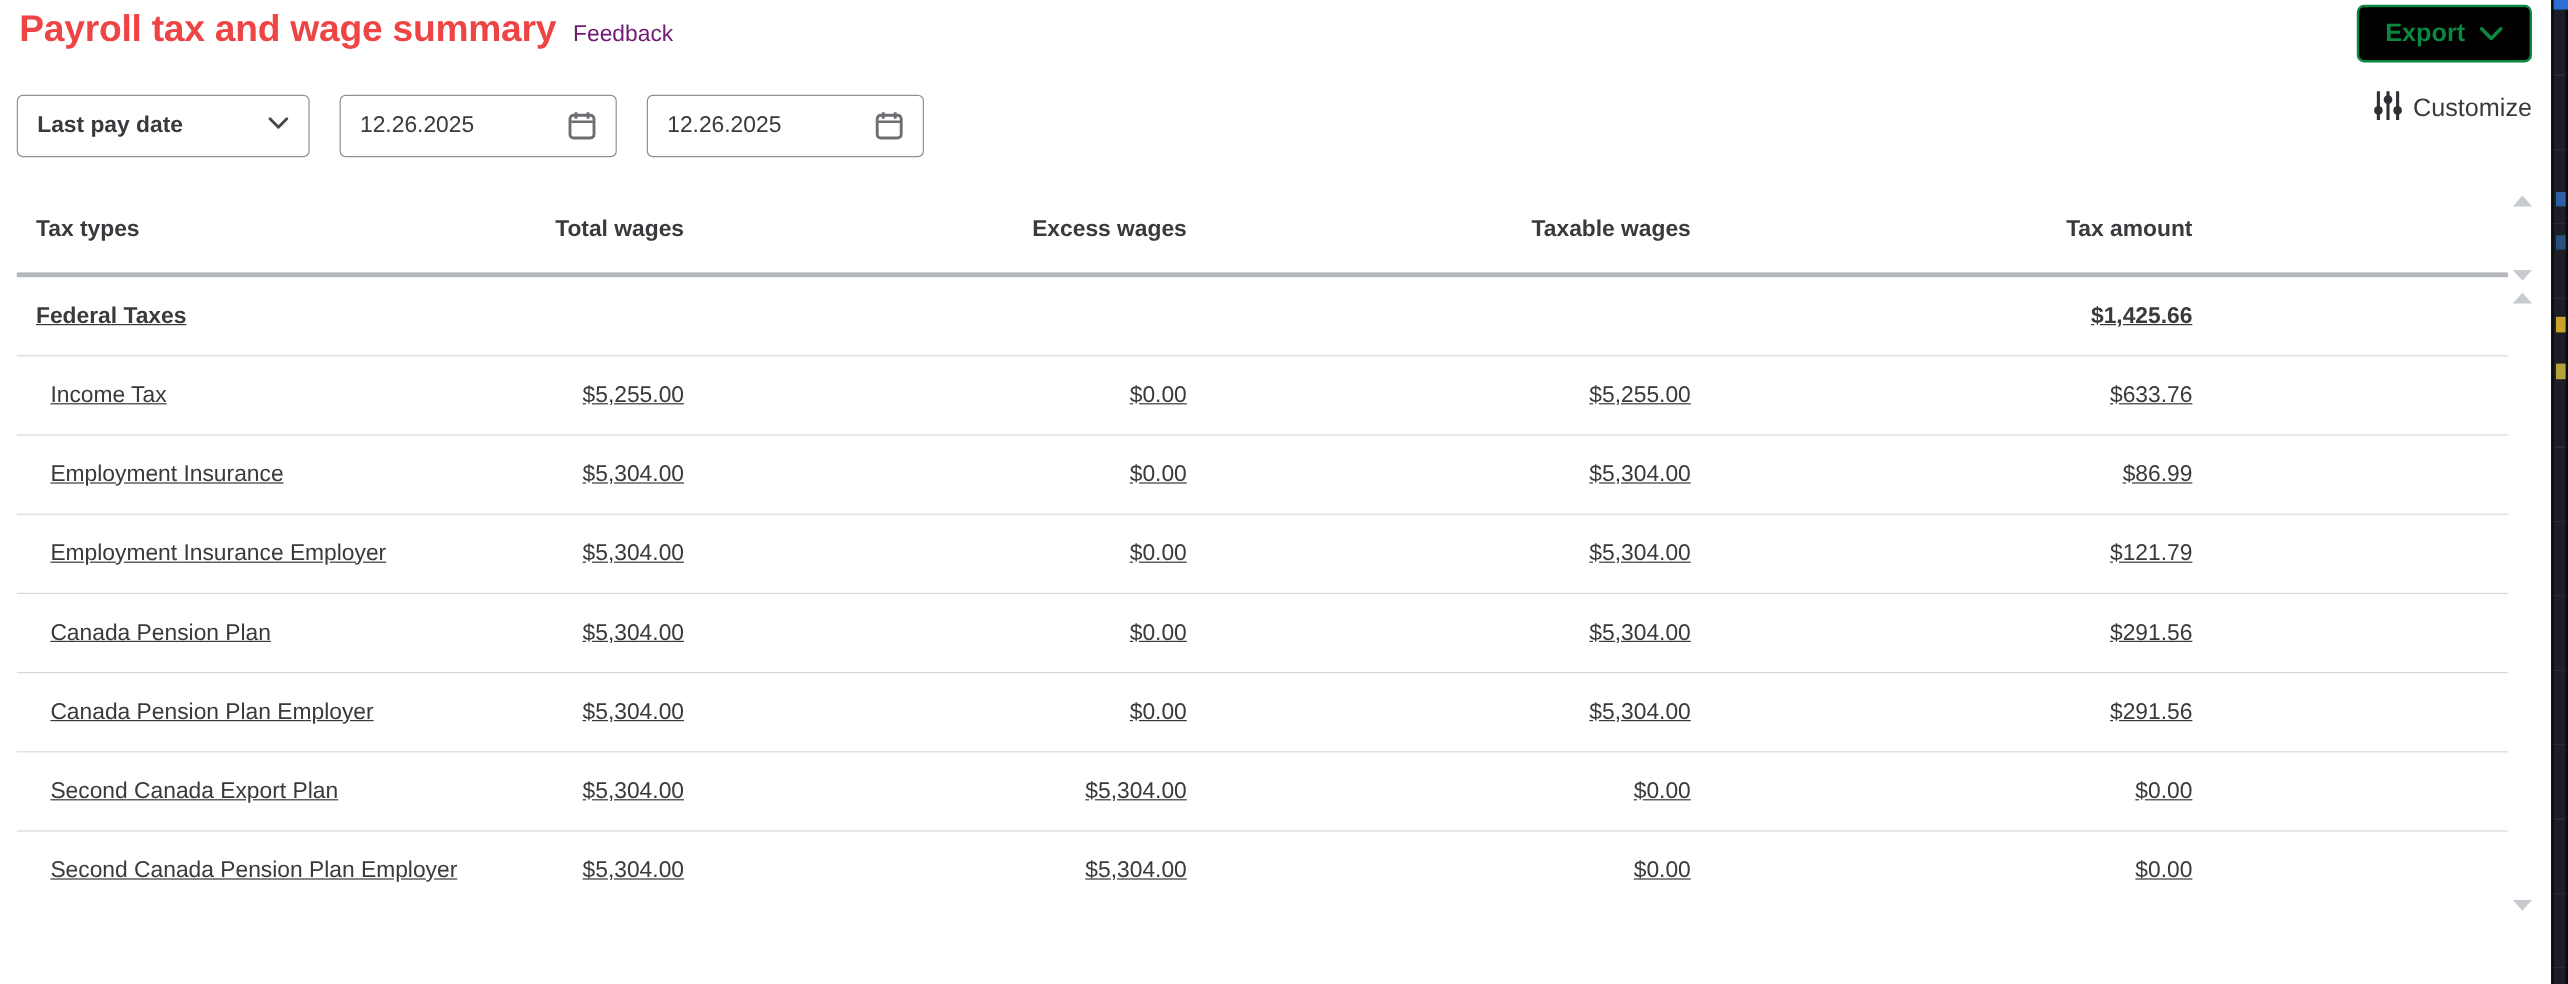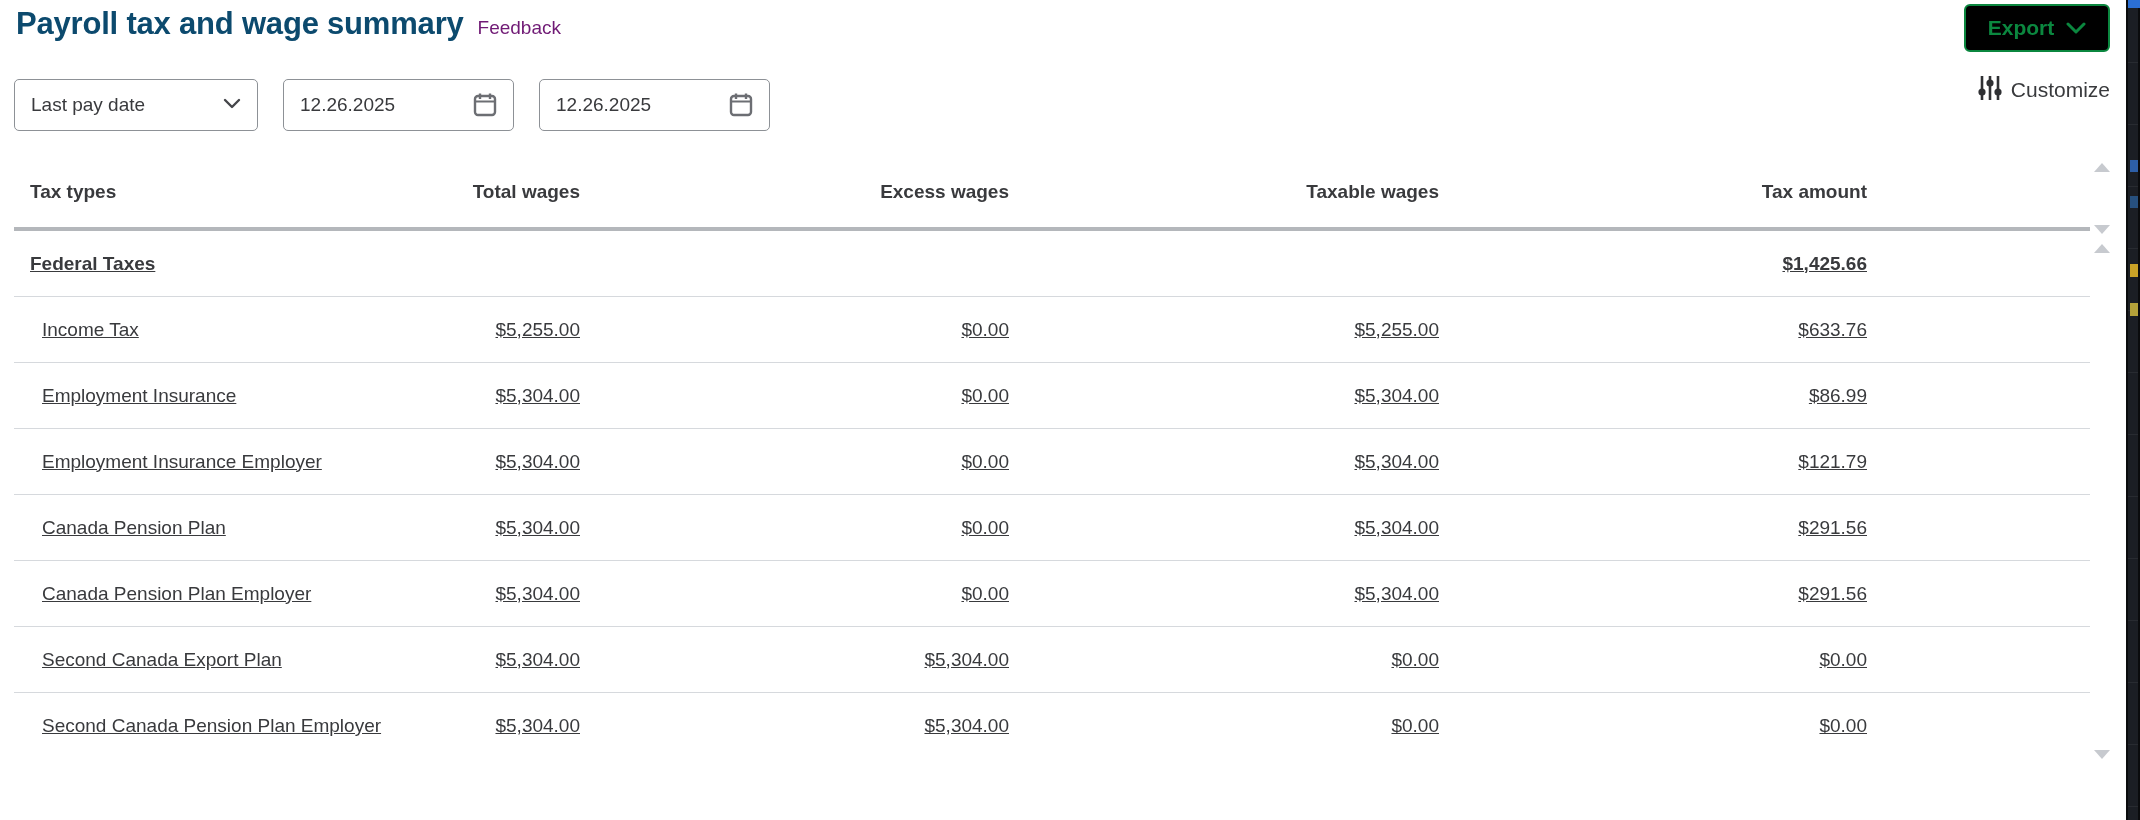--- a/index.html
+++ b/index.html
@@ -11,21 +11,21 @@
     overflow: hidden;
     position: relative;
   }
 
   
   .page-header {
     position: absolute; top: 6px; left: 16px;
     display: flex; align-items: baseline; gap: 14px;
   }
   .page-title {
-    font-size: 31px; font-weight: 700; color: #0c4a6e; letter-spacing: -0.2px;
+    font-size: 31px; font-weight: 700; color: #ef4444; letter-spacing: -0.2px;
   }
   .feedback-link {
     font-size: 19px; color: #701a75; cursor: pointer; text-decoration: none;
   }
 
   .export-btn {
     position: absolute; top: 4px; right: 30px;
     height: 48px; min-width: 146px;
     display: flex; align-items: center; justify-content: center; gap: 12px;
     background: #000000;
@@ -38,21 +38,21 @@
   
   .filters {
     position: absolute; top: 79px; left: 14px;
     display: flex; gap: 25px; align-items: center;
   }
   .select-box, .date-box {
     height: 52px; border: 1.5px solid #8d9196; border-radius: 5px;
     background: #fff; display: flex; align-items: center;
     padding: 0 16px; cursor: pointer;
   }
-  .select-box { width: 244px; justify-content: space-between; }
+  .select-box { width: 244px; justify-content: space-between; font-weight: bold; }
   .date-box { width: 231px; justify-content: space-between; }
   .select-value { font-size: 19px; color: #393a3d; }
   .date-box input {
     border: none; outline: none; background: transparent;
     font-family: "Liberation Sans", sans-serif;
     font-size: 19px; color: #393a3d; width: 130px;
   }
   .icon-btn { display: flex; align-items: center; cursor: pointer; }
 
   
@@ -61,21 +61,20 @@
     display: flex; align-items: center; gap: 9px; cursor: pointer;
   }
   .customize-label { font-size: 21px; color: #393a3d; }
 
   
   .report-table { position: absolute; left: 14px; top: 156px; width: 2076px; }
   .t-row {
     display: grid;
     grid-template-columns: 430px 126px 419px 420px 418px 263px;
     align-items: center;
-    gap: 10px;
   }
   .t-head { height: 71px; font-weight: 700; font-size: 19px; }
   .thick-divider { height: 4px; background: #b4b7bb; }
   .t-body-row { height: 66px; font-size: 19px; border-bottom: 1px solid #d6d9dd; text-decoration: underline; }
   .t-body-row.last { border-bottom: none; }
   .t-body-row.group { font-weight: 700; }
   .cell-label { padding-left: 16px; text-align: left; }
   .t-body-row .cell-label.indent { padding-left: 28px; }
   .cell-num { text-align: right; }
 

